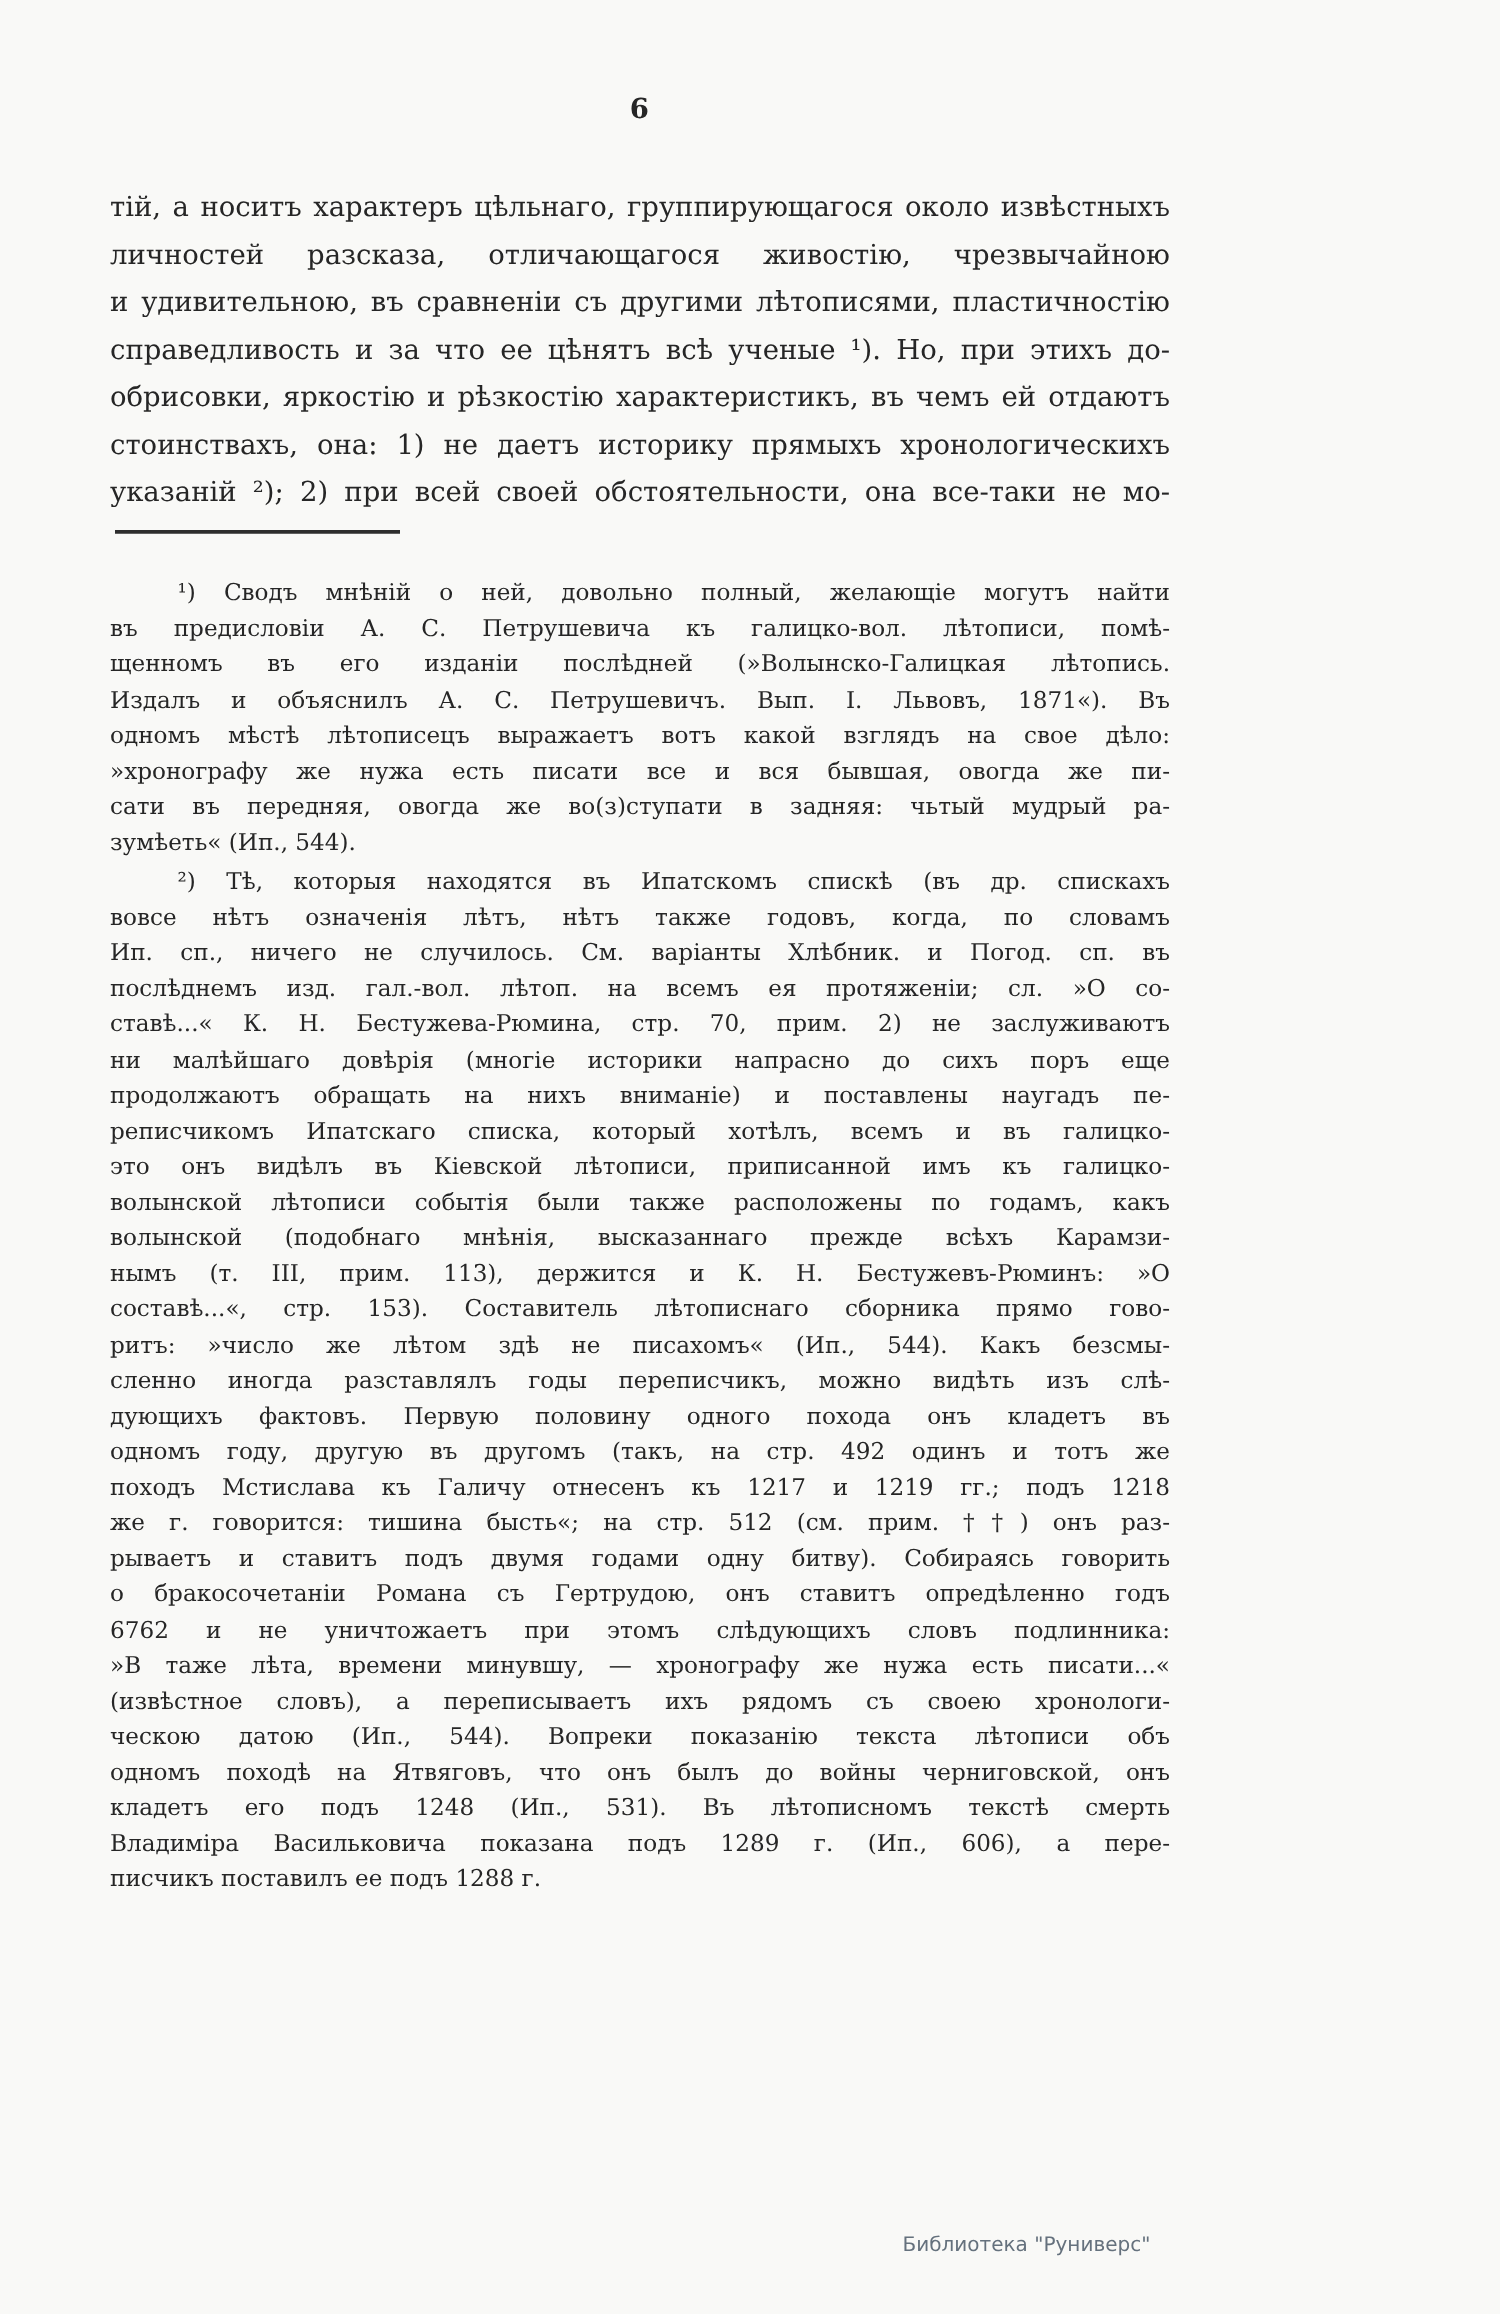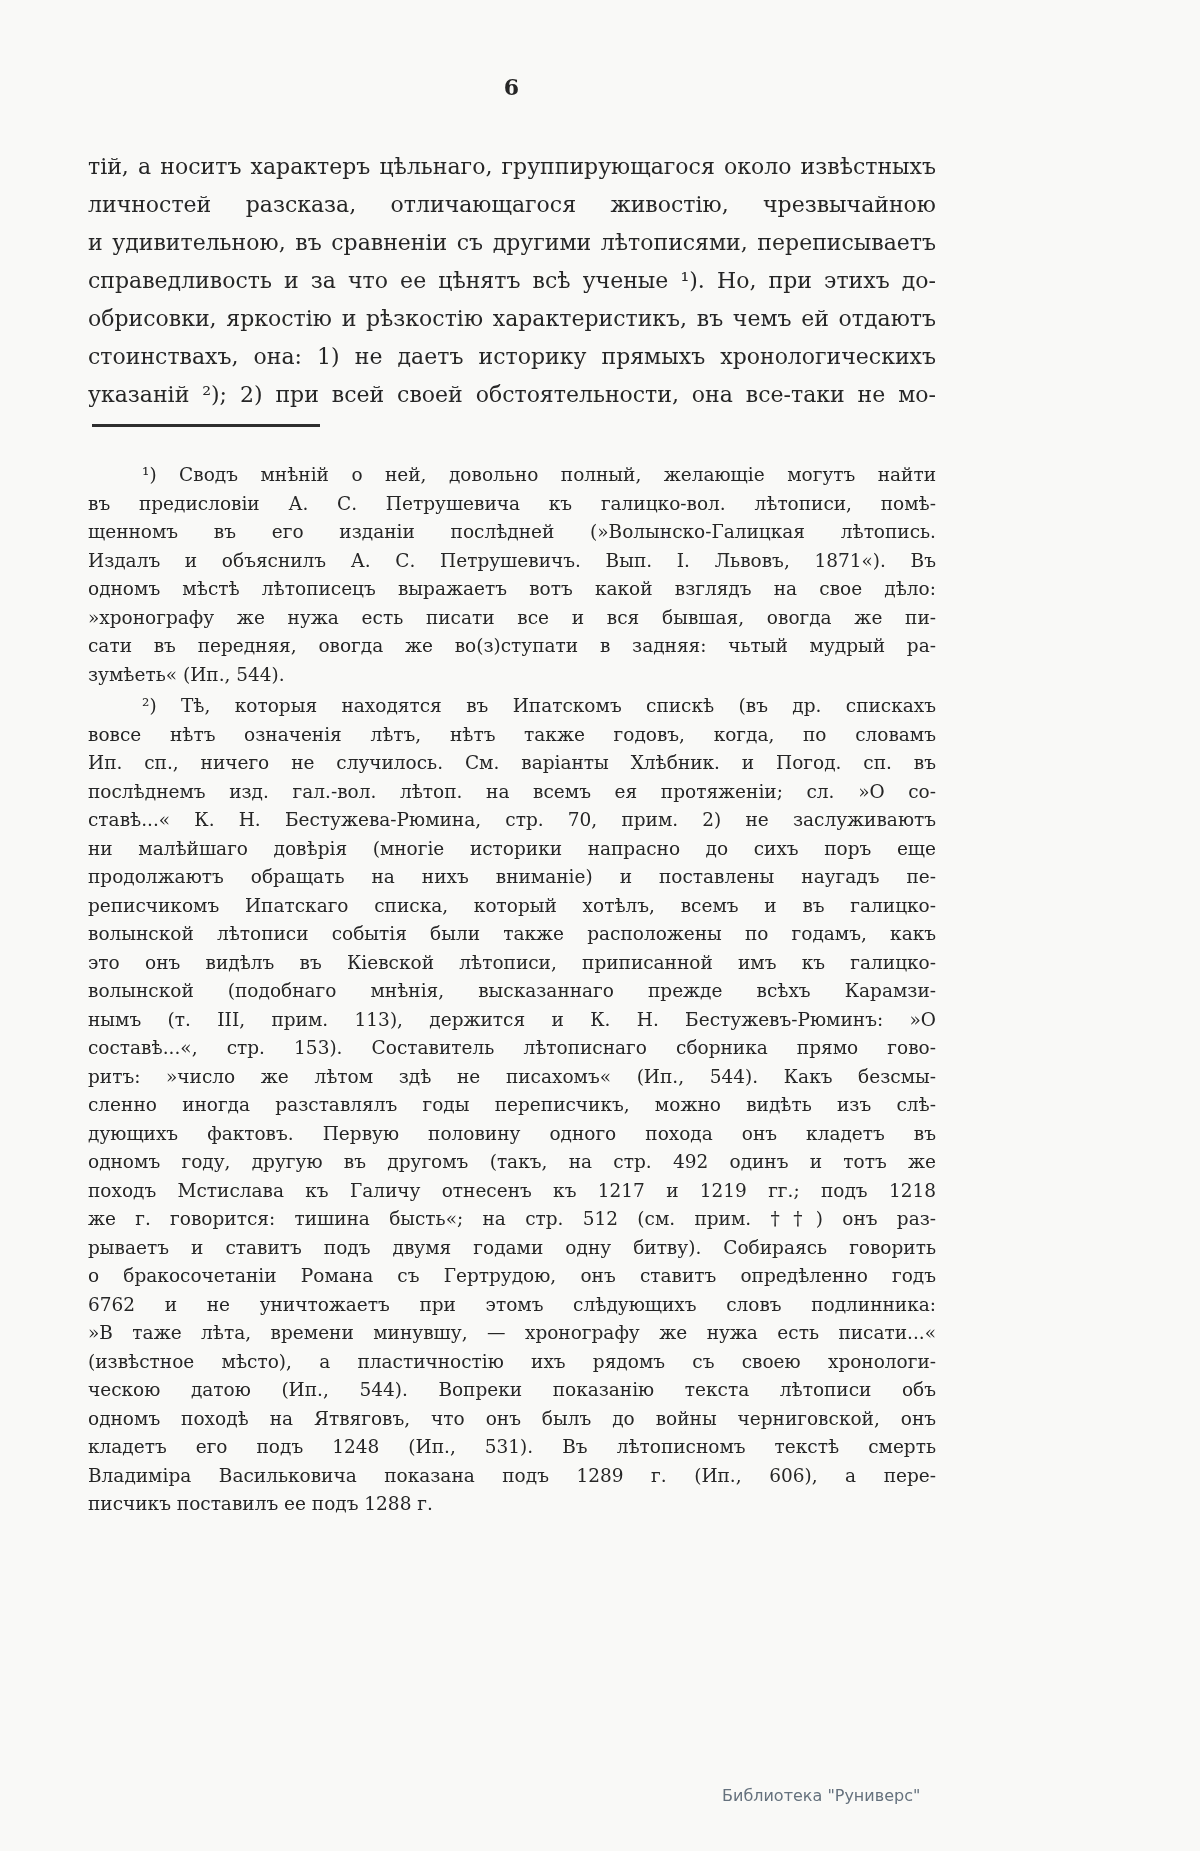--- a/index.html
+++ b/index.html
@@ -65,21 +65,21 @@
 </style>
 </head>
 <body>
 
 <div class="content">
   <div class="page-number">6</div>
 
   <div class="main-text">
       <div class="tline">тій, а носитъ характеръ цѣльнаго, группирующагося около извѣстныхъ</div>
       <div class="tline">личностей разсказа, отличающагося живостію, чрезвычайною полнотою</div>
-      <div class="tline">и удивительною, въ сравненіи съ другими лѣтописями, переписываетъ</div>
+      <div class="tline">и удивительною, въ сравненіи съ другими лѣтописями, пластичностію</div>
       <div class="tline">справедливость и за что ее цѣнятъ всѣ ученые ¹). Но, при этихъ до-</div>
       <div class="tline">обрисовки, яркостію и рѣзкостію характеристикъ, въ чемъ ей отдаютъ</div>
       <div class="tline">стоинствахъ, она: 1) не даетъ историку прямыхъ хронологическихъ</div>
       <div class="tline">указаній ²); 2) при всей своей обстоятельности, она все-таки не мо-</div>
     </div>
 
   <div class="footnote-rule"></div>
 
   <div class="footnotes">
     <div class="footnote">
@@ -94,36 +94,36 @@
       </div>
     <div class="footnote">
         <div class="tline tline-indent">²) Тѣ, которыя находятся въ Ипатскомъ спискѣ (въ др. спискахъ</div>
         <div class="tline">вовсе нѣтъ означенія лѣтъ, нѣтъ также годовъ, когда, по словамъ</div>
         <div class="tline">Ип. сп., ничего не случилось. См. варіанты Хлѣбник. и Погод. сп. въ</div>
         <div class="tline">послѣднемъ изд. гал.-вол. лѣтоп. на всемъ ея протяженіи; сл. »О со-</div>
         <div class="tline">ставѣ...« К. Н. Бестужева-Рюмина, стр. 70, прим. 2) не заслуживаютъ</div>
         <div class="tline">ни малѣйшаго довѣрія (многіе историки напрасно до сихъ поръ еще</div>
         <div class="tline">продолжаютъ обращать на нихъ вниманіе) и поставлены наугадъ пе-</div>
         <div class="tline">реписчикомъ Ипатскаго списка, который хотѣлъ, всемъ и въ галицко-</div>
+        <div class="tline">это онъ видѣлъ въ Кіевской лѣтописи, приписанной имъ къ галицко-</div>
         <div class="tline">волынской лѣтописи событія были также расположены по годамъ, какъ</div>
-        <div class="tline">это онъ видѣлъ въ Кіевской лѣтописи, приписанной имъ къ галицко-</div>
         <div class="tline">волынской (подобнаго мнѣнія, высказаннаго прежде всѣхъ Карамзи-</div>
         <div class="tline">нымъ (т. III, прим. 113), держится и К. Н. Бестужевъ-Рюминъ: »О</div>
         <div class="tline">составѣ...«, стр. 153). Составитель лѣтописнаго сборника прямо гово-</div>
         <div class="tline">ритъ: »число же лѣтом здѣ не писахомъ« (Ип., 544). Какъ безсмы-</div>
         <div class="tline">сленно иногда разставлялъ годы переписчикъ, можно видѣть изъ слѣ-</div>
         <div class="tline">дующихъ фактовъ. Первую половину одного похода онъ кладетъ въ</div>
         <div class="tline">одномъ году, другую въ другомъ (такъ, на стр. 492 одинъ и тотъ же</div>
         <div class="tline">походъ Мстислава къ Галичу отнесенъ къ 1217 и 1219 гг.; подъ 1218</div>
         <div class="tline">же г. говорится: тишина бысть«; на стр. 512 (см. прим. ††) онъ раз-</div>
         <div class="tline">рываетъ и ставитъ подъ двумя годами одну битву). Собираясь говорить</div>
         <div class="tline">о бракосочетаніи Романа съ Гертрудою, онъ ставитъ опредѣленно годъ</div>
         <div class="tline">6762 и не уничтожаетъ при этомъ слѣдующихъ словъ подлинника:</div>
         <div class="tline">»В таже лѣта, времени минувшу, — хронографу же нужа есть писати...«</div>
-        <div class="tline">(извѣстное мѣсто), а пластичностію ихъ рядомъ съ своею хронологи-</div>
+        <div class="tline">(извѣстное словъ), а переписываетъ ихъ рядомъ съ своею хронологи-</div>
         <div class="tline">ческою датою (Ип., 544). Вопреки показанію текста лѣтописи объ</div>
         <div class="tline">одномъ походѣ на Ятвяговъ, что онъ былъ до войны черниговской, онъ</div>
         <div class="tline">кладетъ его подъ 1248 (Ип., 531). Въ лѣтописномъ текстѣ смерть</div>
         <div class="tline">Владиміра Васильковича показана подъ 1289 г. (Ип., 606), а пере-</div>
         <div class="tline tline-last">писчикъ поставилъ ее подъ 1288 г.</div>
       </div>
   </div>
 </div>
 
 <div class="watermark">Библиотека "Руниверс"</div>

